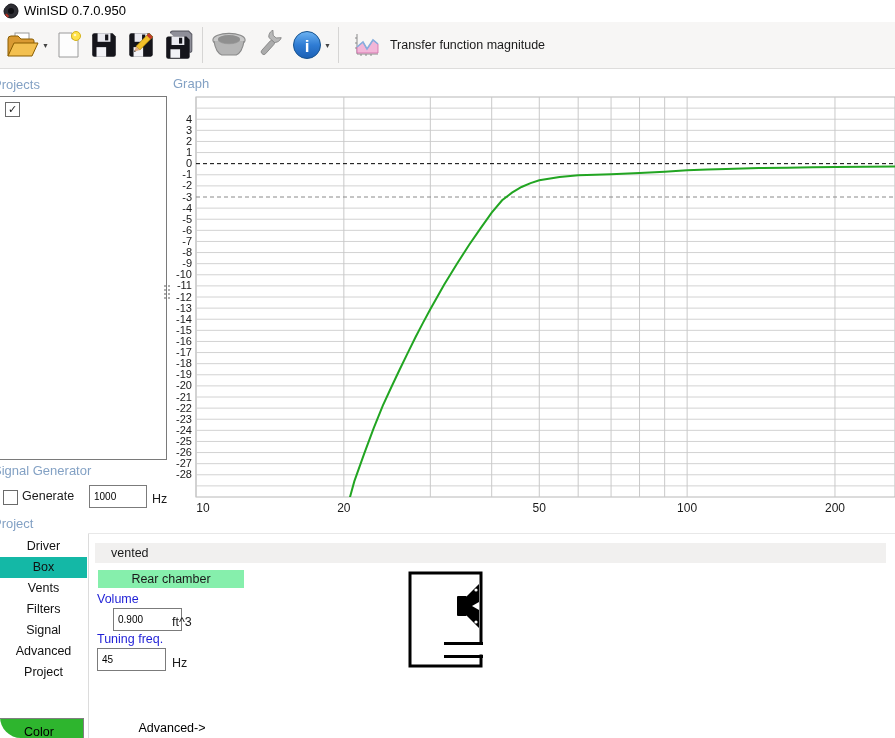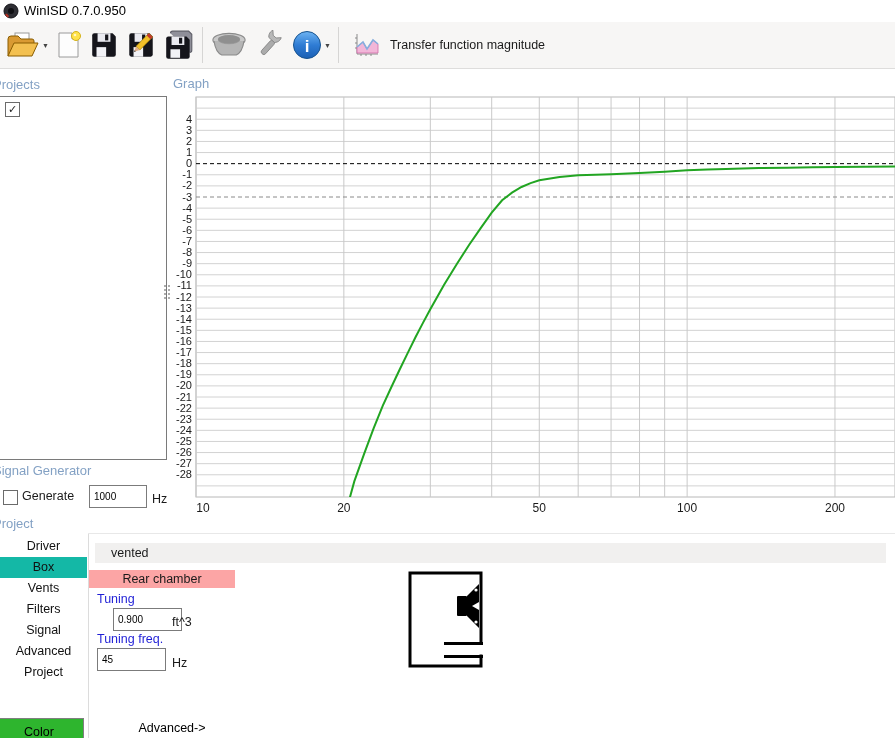--- a/index.html
+++ b/index.html
@@ -1,17 +1,17 @@
 <!DOCTYPE html>
 <html><head>
 <meta charset="utf-8">
 <style>
   html,body{margin:0;padding:0;background:#fff;}
   #app{position:relative;width:895px;height:738px;overflow:hidden;background:#fff;
-       font-family:"Liberation Sans",sans-serif;color:#1a1a1a;}
+       font-family:"Liberation Sans",sans-serif;color:#1a1a1a;border-radius:21px;}
   .abs{position:absolute;}
   
   #titlebar{left:0;top:0;width:895px;height:22px;background:#fff;border-bottom:1px solid #efefef;}
   #title-text{left:24px;top:0;height:22px;line-height:22px;font-size:13px;color:#000;}
   
   #toolbar{left:0;top:22px;width:895px;height:47px;background:#f7f6f5;
            border-bottom:1px solid #dedddc;display:flex;align-items:center;padding-left:3px;box-sizing:border-box;}
   .tbtn{height:40px;display:flex;align-items:center;justify-content:center;padding:0 3px;}
   .tsep{width:1px;height:36px;background:#d6d5d4;margin:0 4px;}
   .drop{font-size:7px;color:#444;margin-left:2px;}
@@ -41,21 +41,21 @@
   #project-tabs{left:0;top:536px;width:87px;}
   .ptab{height:21px;line-height:21px;text-align:center;font-size:12.5px;color:#111;}
   .ptab.selected{background:#14b8a6;}
   #color-btn{left:-6px;top:718px;width:90px;height:26px;border:1px solid #7f7f7f;
              font-size:12.5px;color:#000;text-align:center;line-height:24px;}
   
   #panel-topline{left:88px;top:533px;width:807px;height:1px;background:#e8e8e8;}
   #panel-leftline{left:88px;top:534px;width:1px;height:204px;background:#dcdcdc;}
   #vented-bar{left:95px;top:543px;width:791px;height:20px;background:#f1f0ef;
               font-size:12.5px;line-height:20px;padding-left:16px;box-sizing:border-box;}
-  #chamber-tab{left:89px;top:570px;width:146px;height:18px;background:#fca5a5;
+  #chamber-tab{left:98px;top:570px;width:146px;height:18px;background:#86efac;
                font-size:12.5px;line-height:18px;text-align:center;}
   .bluelabel{font-size:12.5px;color:#1f1fd6;}
   #volume-label{left:97px;top:592px;}
   #volume-input{left:97px;top:608px;width:69px;height:23px;margin-left:16px;}
   #volume-unit{left:172px;top:615px;font-size:12.5px;}
   #tuning-label{left:97px;top:632px;}
   #tuning-input{left:97px;top:648px;width:69px;height:23px;}
   #tuning-unit{left:172px;top:656px;font-size:12.5px;}
   #advanced-btn{left:122px;top:716px;width:100px;height:22px;font-size:12.5px;text-align:center;line-height:22px;background:transparent;border:none;}
   
@@ -312,21 +312,21 @@
       </g>
       <path d="M179.1 405.3 L184.3 386.4 L194.2 358.7 L203.7 333.1 L212.7 310.9 L221.4 292.0 L229.8 274.2 L237.9 257.6 L245.6 242.0 L253.1 227.6 L260.3 214.2 L274.1 189.8 L287.0 168.7 L299.2 149.8 L310.7 133.1 L321.7 117.6 L332.1 105.3 L342.0 97.6 L351.5 92.0 L360.6 88.1 L369.3 85.3 L389.6 82.0 L408.2 80.3 L425.2 79.8 L441.1 79.2 L469.5 78.1 L494.7 76.7 L517.1 75.3 L537.5 74.4 L556.0 73.9 L588.9 73.1 L617.4 72.7 L642.5 72.3 L665.0 72.0 L694.8 71.7 L725.0 71.4" fill="none" stroke="#22a522" stroke-width="2" clip-path="url(#plotclip)"></path>
     </svg>
 
   <div class="abs" id="panel-topline"></div>
   <div class="abs" id="panel-leftline"></div>
 
   <div class="abs" id="vented-bar">vented</div>
   <div class="abs" id="chamber-tab">Rear chamber</div>
 
-  <div class="abs bluelabel" id="volume-label">Tuning</div>
+  <div class="abs bluelabel" id="volume-label">Volume</div>
   <input class="tinput" id="volume-input" value="0.900" style="">
   <div class="abs" id="volume-unit">ft^3</div>
 
   <div class="abs bluelabel" id="tuning-label">Tuning freq.</div>
   <input class="tinput" id="tuning-input" value="45" style="">
   <div class="abs" id="tuning-unit">Hz</div>
 
   <button class="abs" id="advanced-btn">Advanced-&gt;</button>
 
   <svg class="abs" id="box-svg" width="84" height="104">

